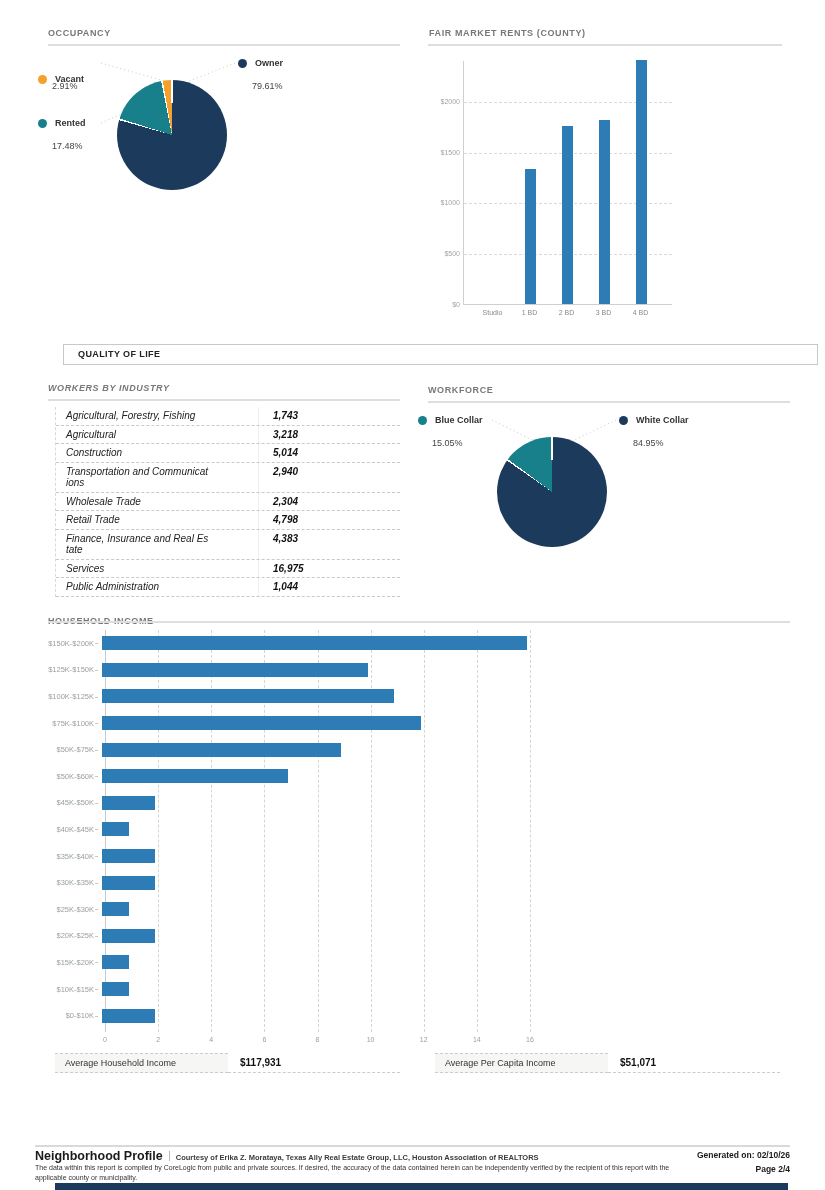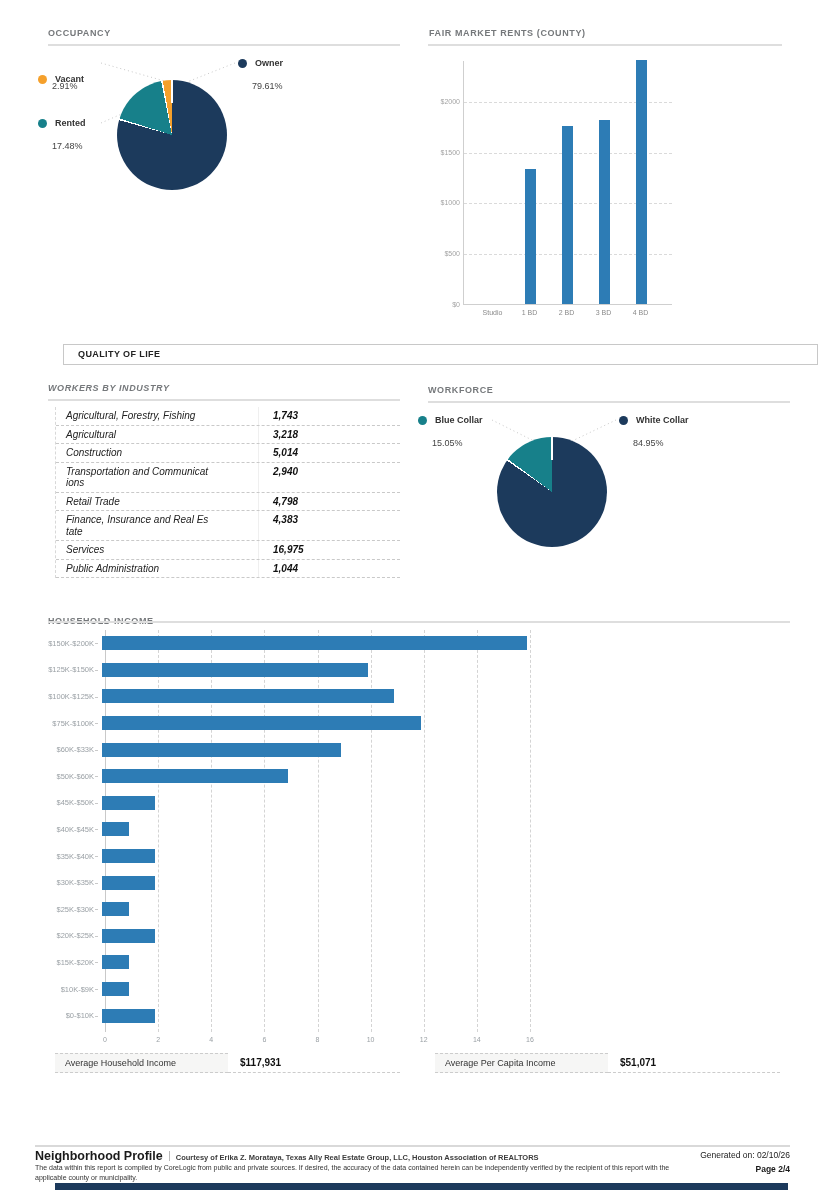--- a/index.html
+++ b/index.html
@@ -93,21 +93,21 @@
     flex: 1; border-bottom: 1px dashed #cccccc;
     padding: 4px 0 4px 12px; font-size: 10px; font-weight: bold; color: #111;
   }
 
   
   .footer-divider { position: absolute; left: 35px; right: 35px; top: 1145px; height: 2px; background: #d9d9d9; }
   .footer-row1 { position: absolute; left: 35px; top: 1149px; display: flex; align-items: baseline; }
   .footer-title { font-size: 12.5px; font-weight: bold; color: #1a1a1a; }
   .footer-sep { width: 1px; height: 10px; background: #b9b9b9; margin: 0 6px; align-self: center; }
   .footer-courtesy { font-size: 7.5px; font-weight: bold; color: #3c3c3c; }
-  .footer-generated { position: absolute; right: 35px; top: 1150px; font-size: 8.5px; font-weight: normal; color: #1a1a1a; }
+  .footer-generated { position: absolute; right: 35px; top: 1150px; font-size: 8.5px; font-weight: bold; color: #1a1a1a; }
   .footer-disclaimer { position: absolute; left: 35px; top: 1163px; width: 645px; font-size: 7px; color: #333; line-height: 1.4; }
   .footer-page { position: absolute; right: 35px; top: 1164px; font-size: 8.5px; font-weight: bold; color: #1a1a1a; }
   .bottom-bar { position: absolute; left: 55px; top: 1183px; width: 733px; height: 7px; background: #1c3a5c; }
 </style>
 </head>
 <body>
 
 <div class="page">
 
   <div class="panel" style="left:35px;top:25px;width:368px;height:290px;">
@@ -186,20 +186,24 @@
         <div class="wbi-row">
           <div class="wbi-label">Construction</div>
           <div class="wbi-value">5,014</div>
         </div>
 
         <div class="wbi-row">
           <div class="wbi-label">Transportation and Communications</div>
           <div class="wbi-value">2,940</div>
         </div>
 
+        <div class="wbi-row">
+          <div class="wbi-label">Wholesale Trade</div>
+          <div class="wbi-value">2,304</div>
+        </div>
 
         <div class="wbi-row">
           <div class="wbi-label">Retail Trade</div>
           <div class="wbi-value">4,798</div>
         </div>
 
         <div class="wbi-row">
           <div class="wbi-label">Finance, Insurance and Real Estate</div>
           <div class="wbi-value">4,383</div>
         </div>
@@ -270,21 +274,21 @@
               <div class="hhi-bar" style="width: 292.188px; background: rgb(45, 124, 181);"></div>
             </div>
           </div>
           <div class="hhi-row">
             <div class="hhi-label">$75K-$100K</div>
             <div class="hhi-track">
               <div class="hhi-bar" style="width: 318.75px; background: rgb(45, 124, 181);"></div>
             </div>
           </div>
           <div class="hhi-row">
-            <div class="hhi-label">$60K-$33K</div>
+            <div class="hhi-label">$50K-$75K</div>
             <div class="hhi-track">
               <div class="hhi-bar" style="width: 239.062px; background: rgb(45, 124, 181);"></div>
             </div>
           </div>
           <div class="hhi-row">
             <div class="hhi-label">$50K-$60K</div>
             <div class="hhi-track">
               <div class="hhi-bar" style="width: 185.938px; background: rgb(45, 124, 181);"></div>
             </div>
           </div>
@@ -324,21 +328,21 @@
               <div class="hhi-bar" style="width: 53.125px; background: rgb(45, 124, 181);"></div>
             </div>
           </div>
           <div class="hhi-row">
             <div class="hhi-label">$15K-$20K</div>
             <div class="hhi-track">
               <div class="hhi-bar" style="width: 26.5625px; background: rgb(45, 124, 181);"></div>
             </div>
           </div>
           <div class="hhi-row">
-            <div class="hhi-label">$10K-$9K</div>
+            <div class="hhi-label">$10K-$15K</div>
             <div class="hhi-track">
               <div class="hhi-bar" style="width: 26.5625px; background: rgb(45, 124, 181);"></div>
             </div>
           </div>
           <div class="hhi-row">
             <div class="hhi-label">$0-$10K</div>
             <div class="hhi-track">
               <div class="hhi-bar" style="width: 53.125px; background: rgb(45, 124, 181);"></div>
             </div>
           </div>

